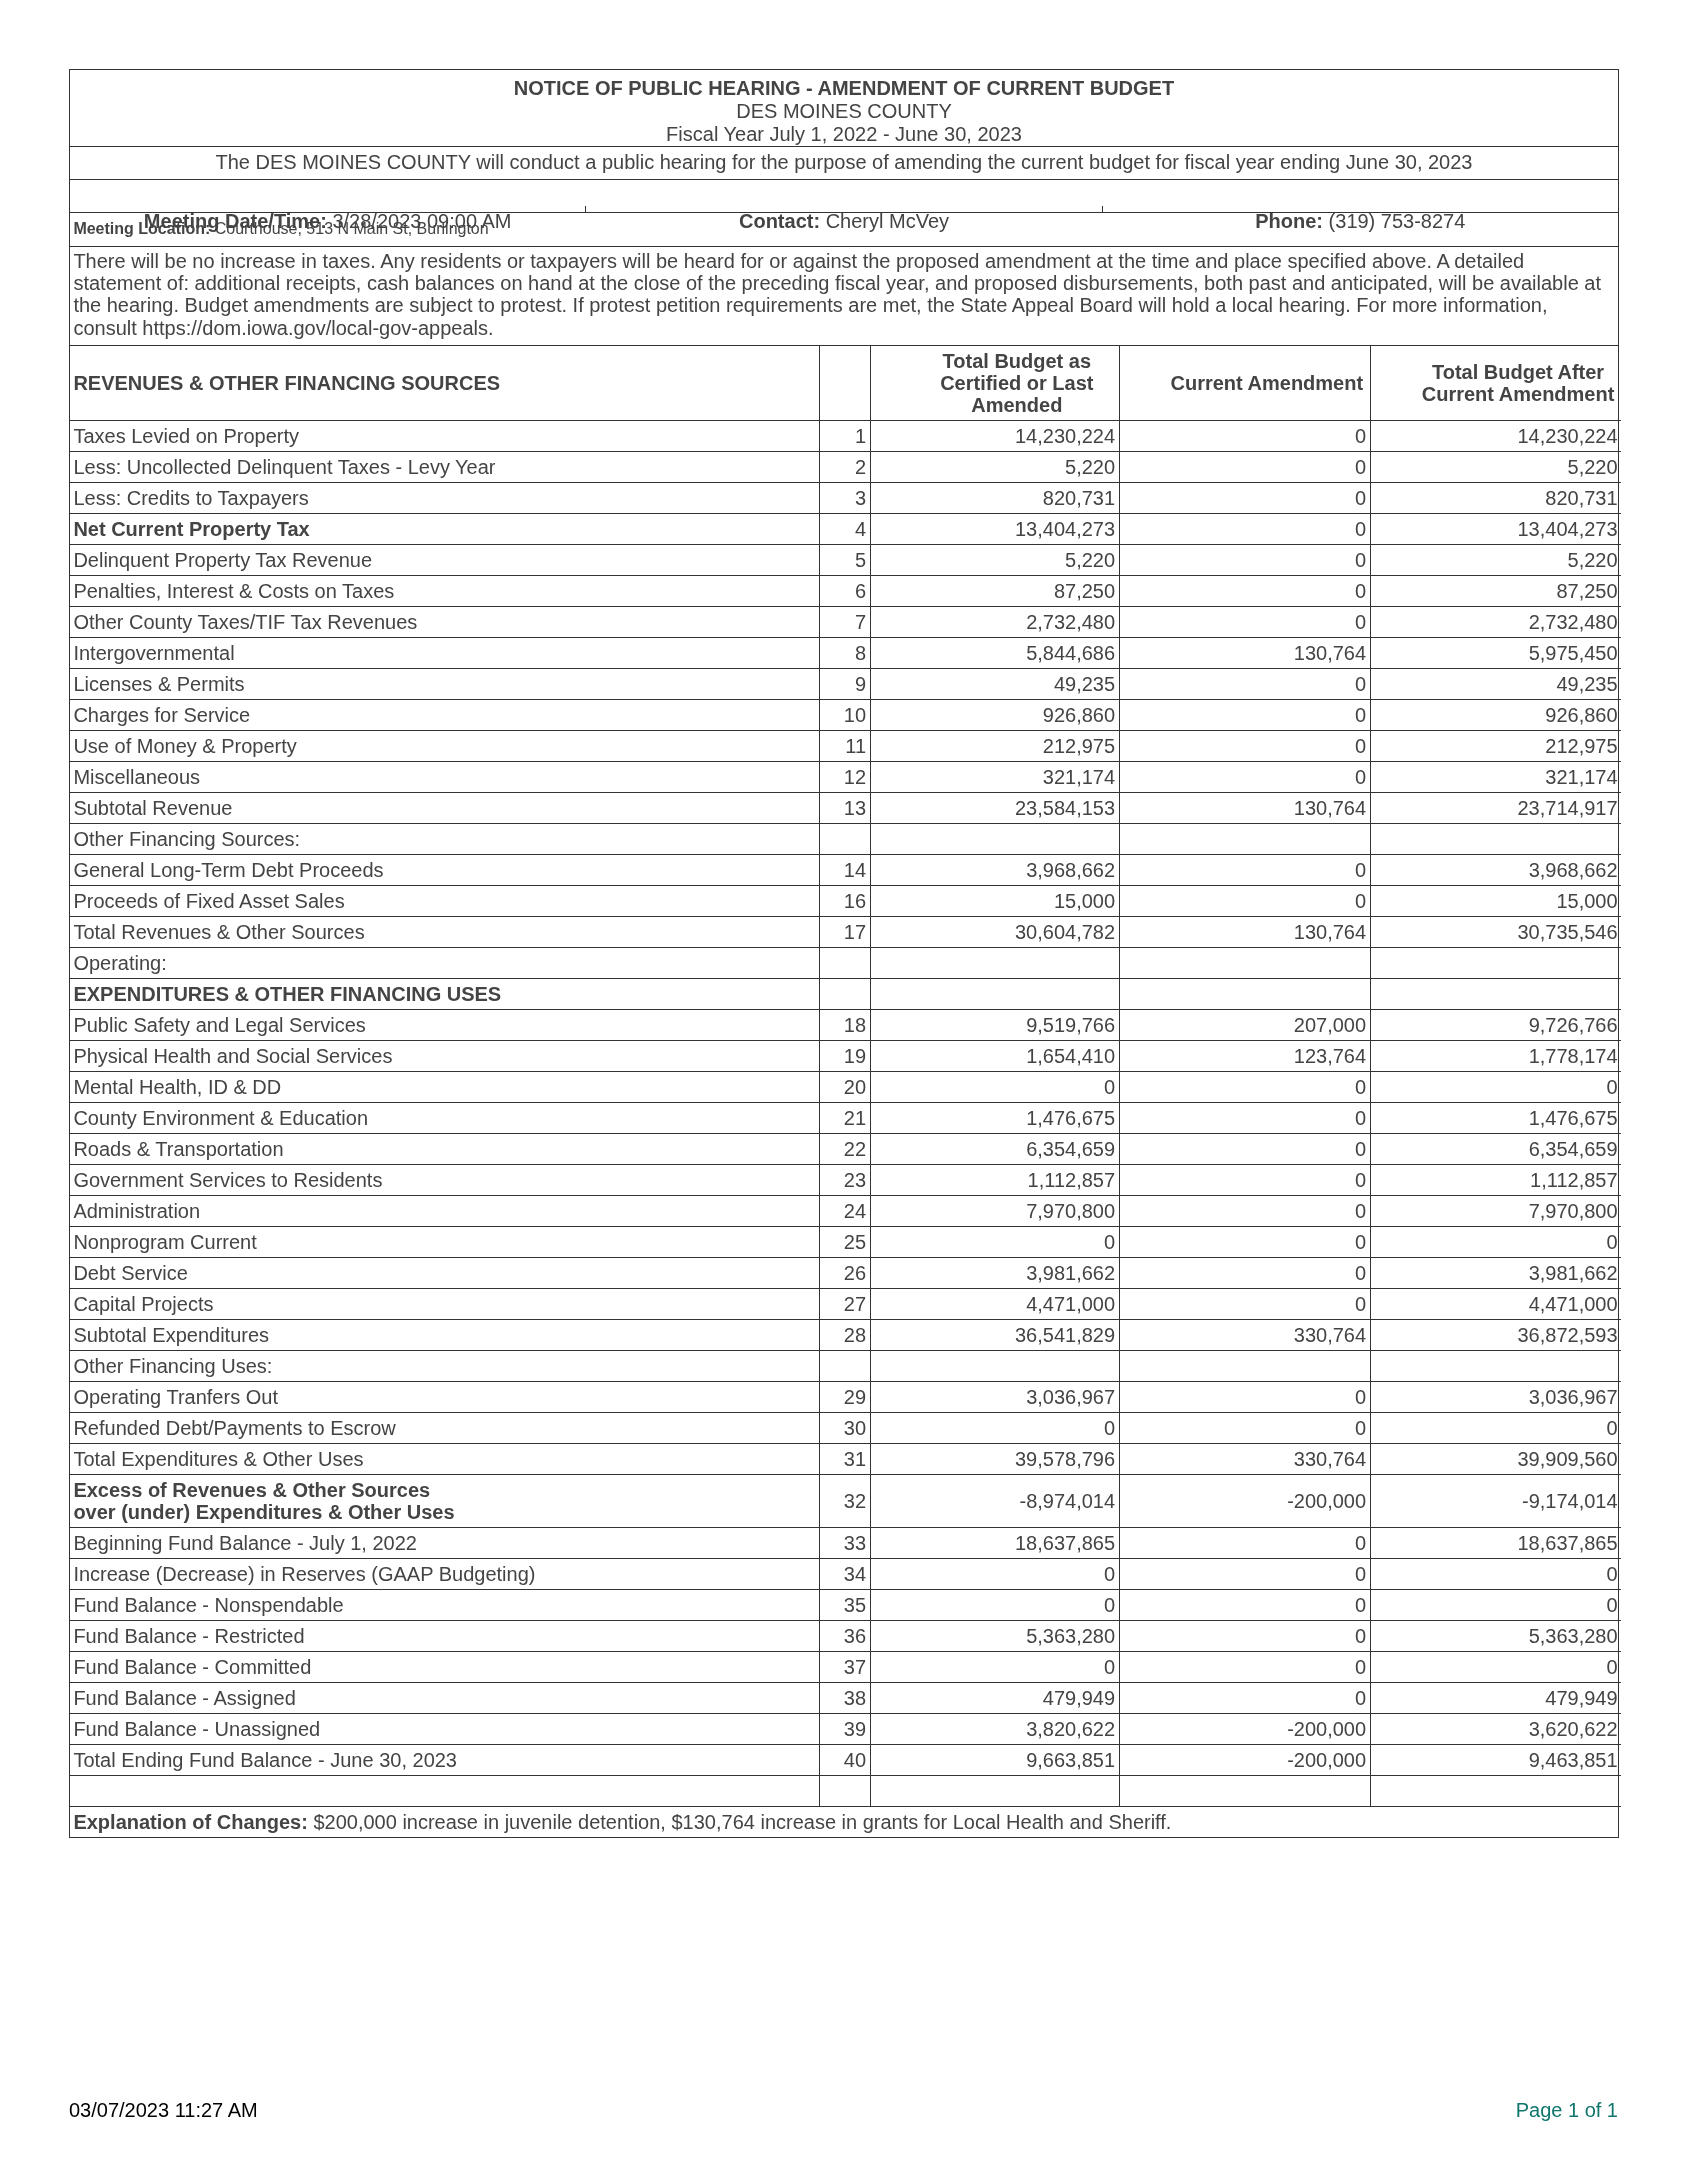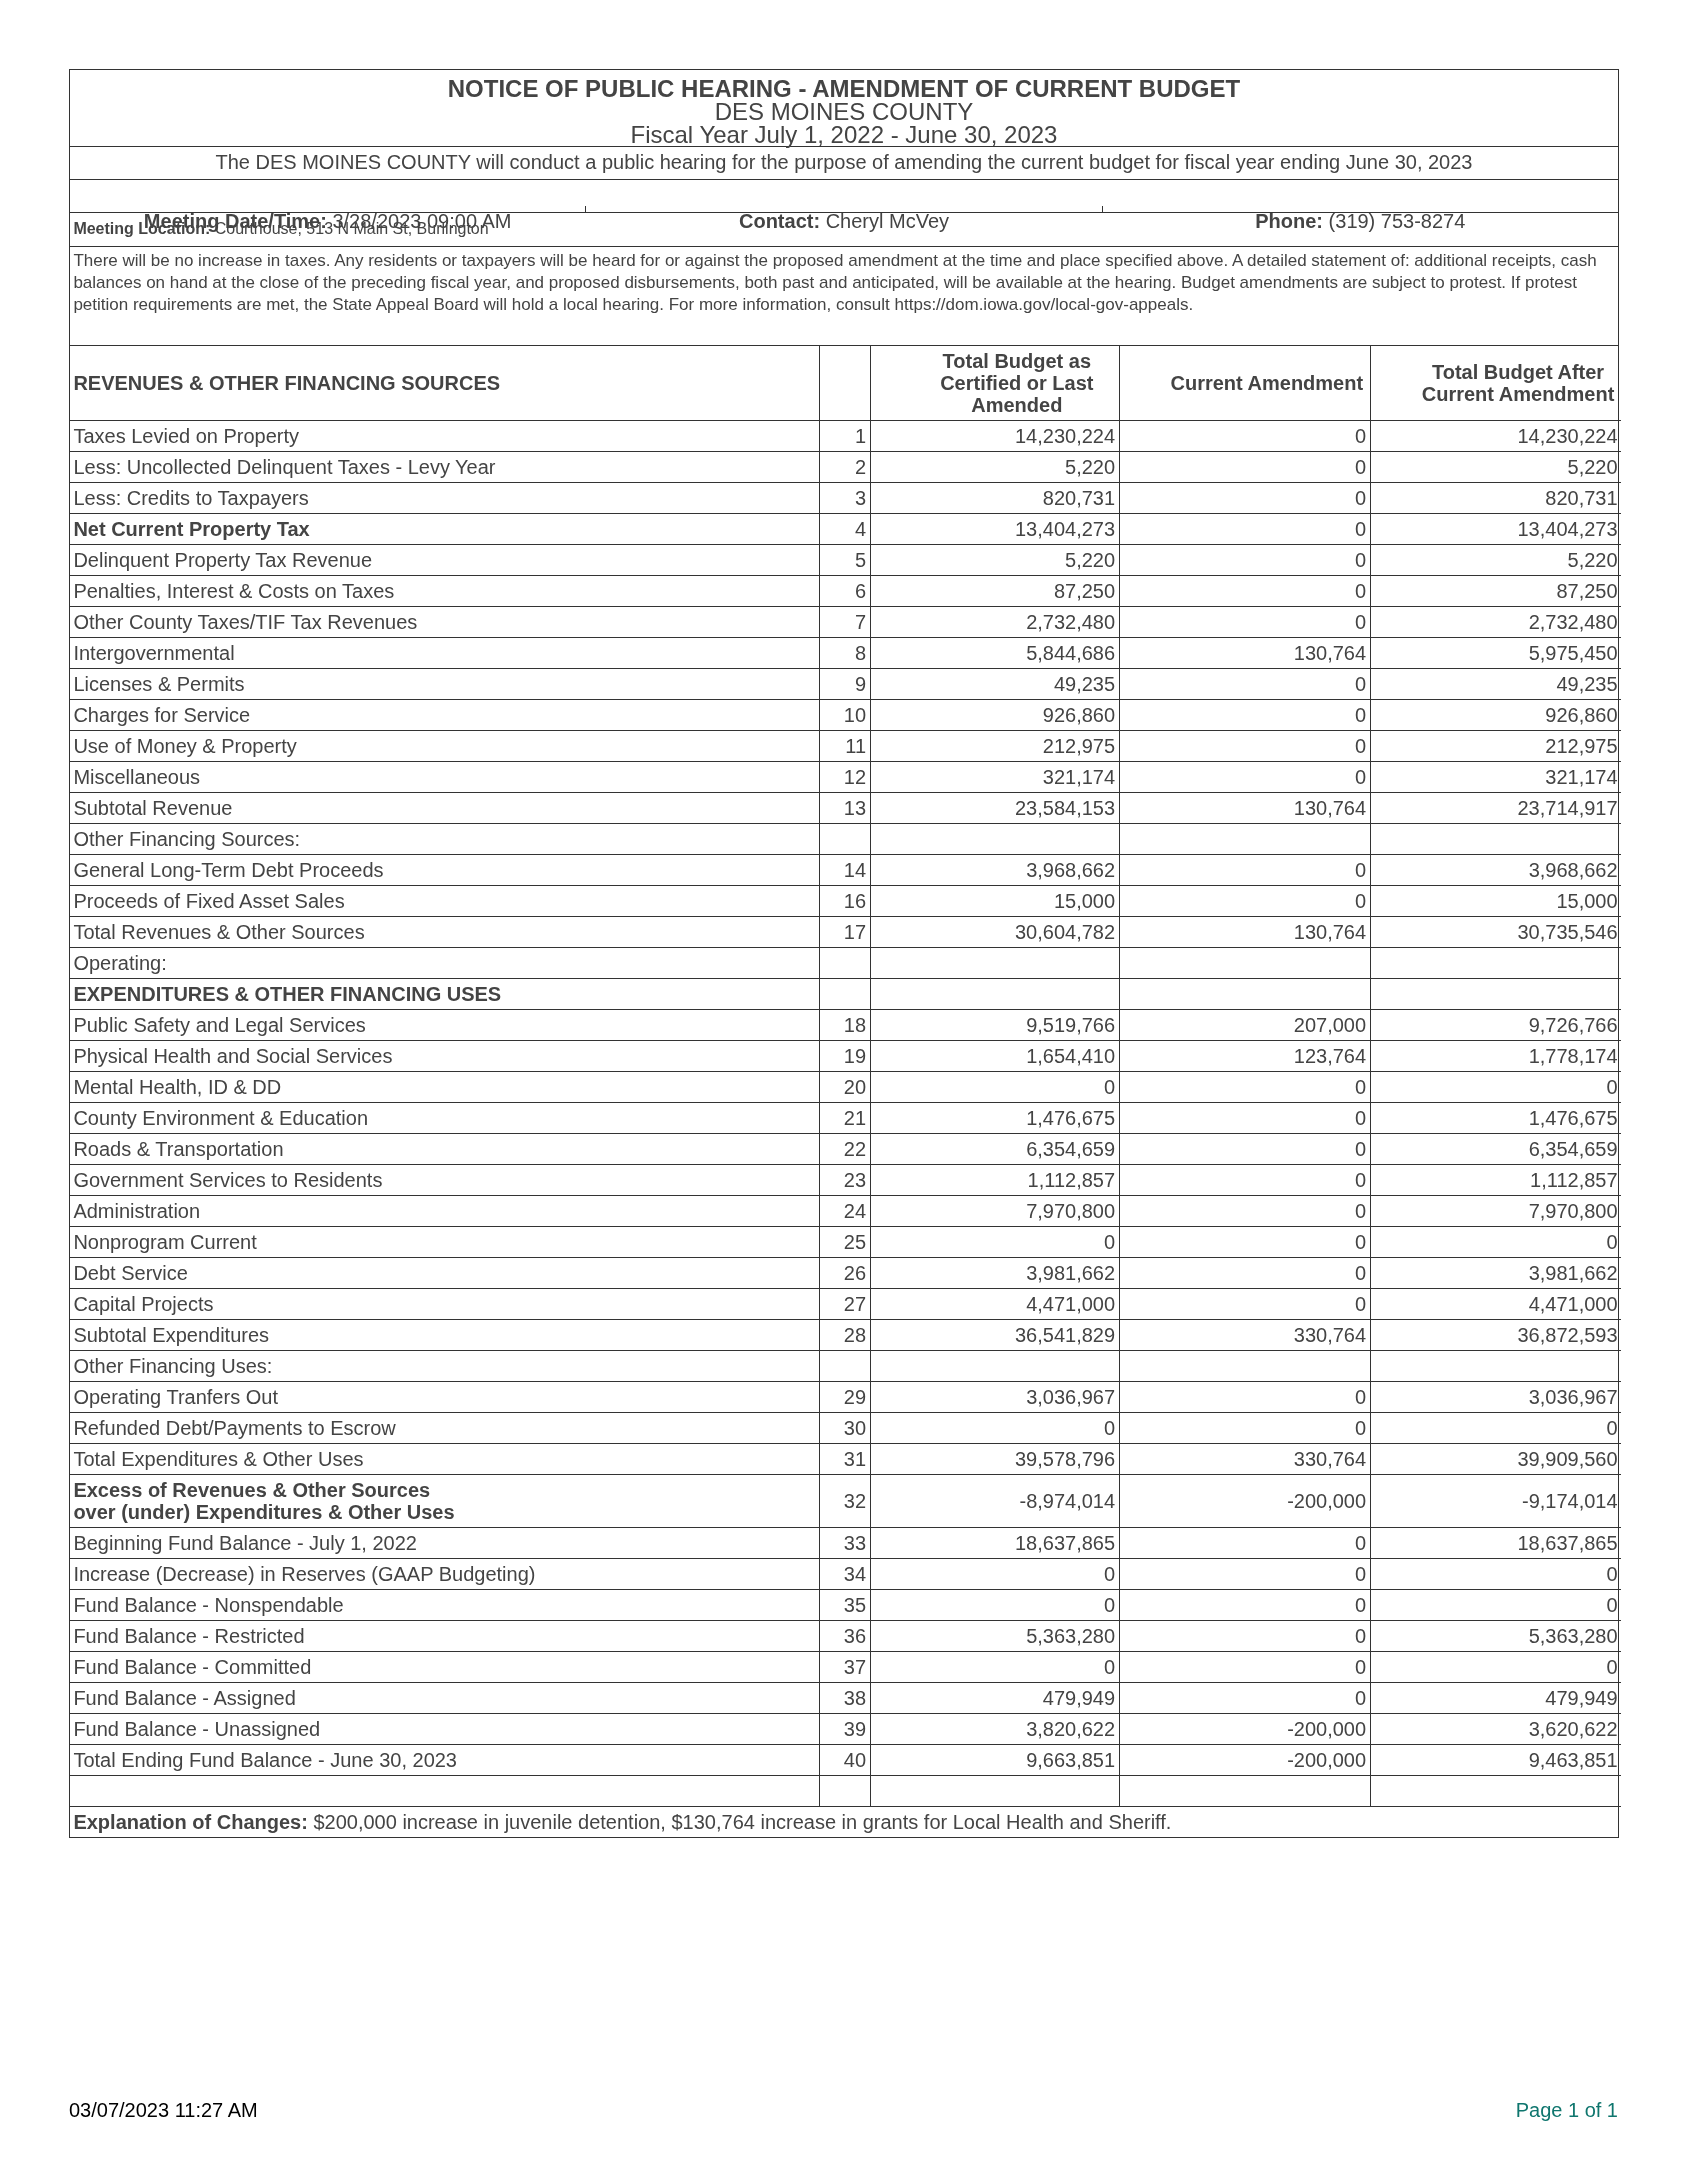--- a/index.html
+++ b/index.html
@@ -7,39 +7,39 @@
     width: 1687px; height: 2183px; position: relative; overflow: hidden;
     font-family: "Liberation Sans", "DejaVu Sans", sans-serif;
     color: #444444;
   }
   .page-table {
     position: absolute; left: 69px; top: 69px; width: 1550px;
     border: 1.7px solid #333333; box-sizing: border-box;
   }
   .hdr {
     height: 77px; border-bottom: 1.7px solid #333; text-align: center;
-    font-size: 24px; line-height: 23px; padding-top: 6.7px; box-sizing: border-box;
+    font-size: 20px; line-height: 23px; padding-top: 6.7px; box-sizing: border-box;
   }
   .hdr .title { font-weight: bold; }
   .intro {
     height: 33px; border-bottom: 1.7px solid #333; text-align: center;
     font-size: 20px; line-height: 31px; box-sizing: border-box; white-space: nowrap;
   }
   .meeting { display: flex; height: 33px; border-bottom: 1.7px solid #333; box-sizing: border-box; }
   .meeting > div {
     flex: 1; text-align: center; font-size: 20px; line-height: 31px; white-space: nowrap; margin-top: 26px;
   }
   .meeting > div + div { border-left: 1.7px solid #333; }
   .b { font-weight: bold; }
   .location {
     height: 34px; border-bottom: 1.7px solid #333; font-size: 16px; line-height: 32px;
     padding-left: 3.4px; box-sizing: border-box; white-space: nowrap;
   }
   .para {
-    height: 99px; border-bottom: 1.7px solid #333; font-size: 17px; line-height: 22.4px;
+    height: 99px; border-bottom: 1.7px solid #333; font-size: 20px; line-height: 22.4px;
     padding: 2.5px 3.4px 0 3.4px; box-sizing: border-box; overflow: hidden;
   }
   table.budget { width: 100%; border-collapse: collapse; table-layout: fixed; }
   table.budget td, table.budget th {
     border: 1.3px solid #333; padding: 0 3.4px; font-size: 20px; height: 30px;
     line-height: 22px; white-space: nowrap; overflow: hidden; font-weight: normal;
   }
   table.budget tr:first-child th { border-top: none; }
   table.budget tr td:first-child, table.budget tr th:first-child { border-left: none; }
   table.budget tr td:last-child, table.budget tr th:last-child { border-right: none; }

